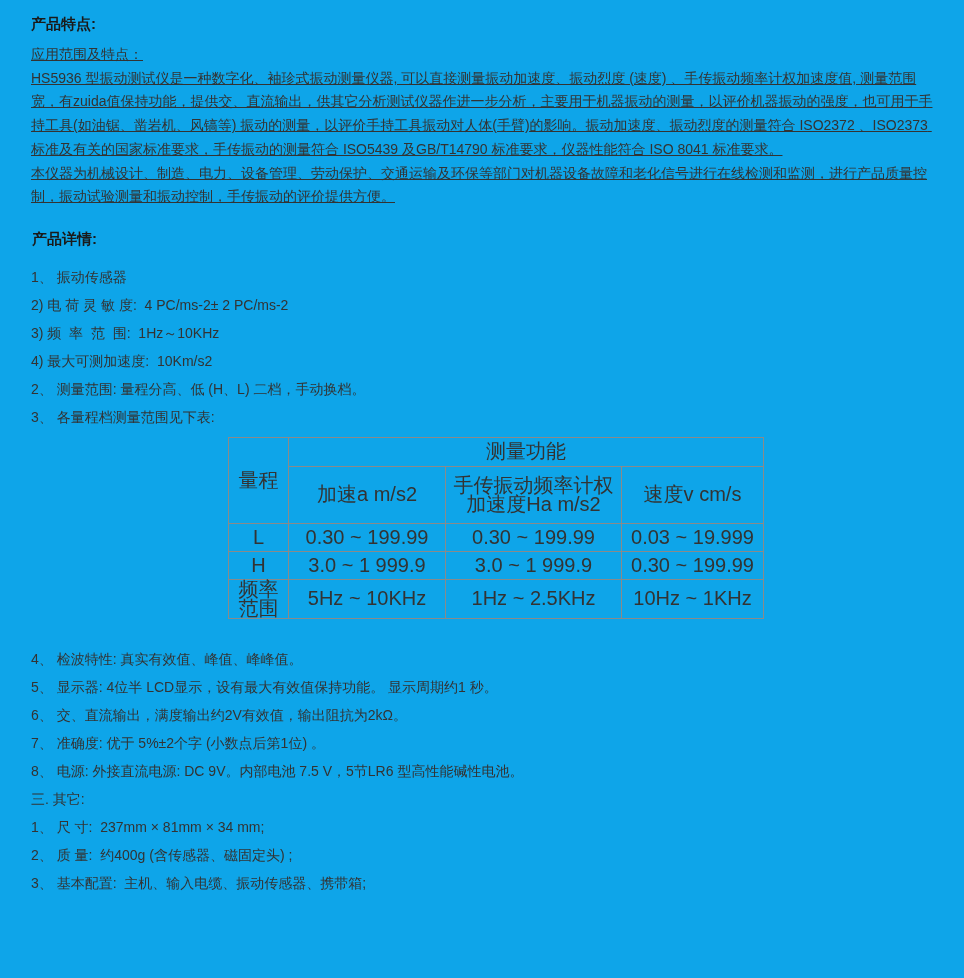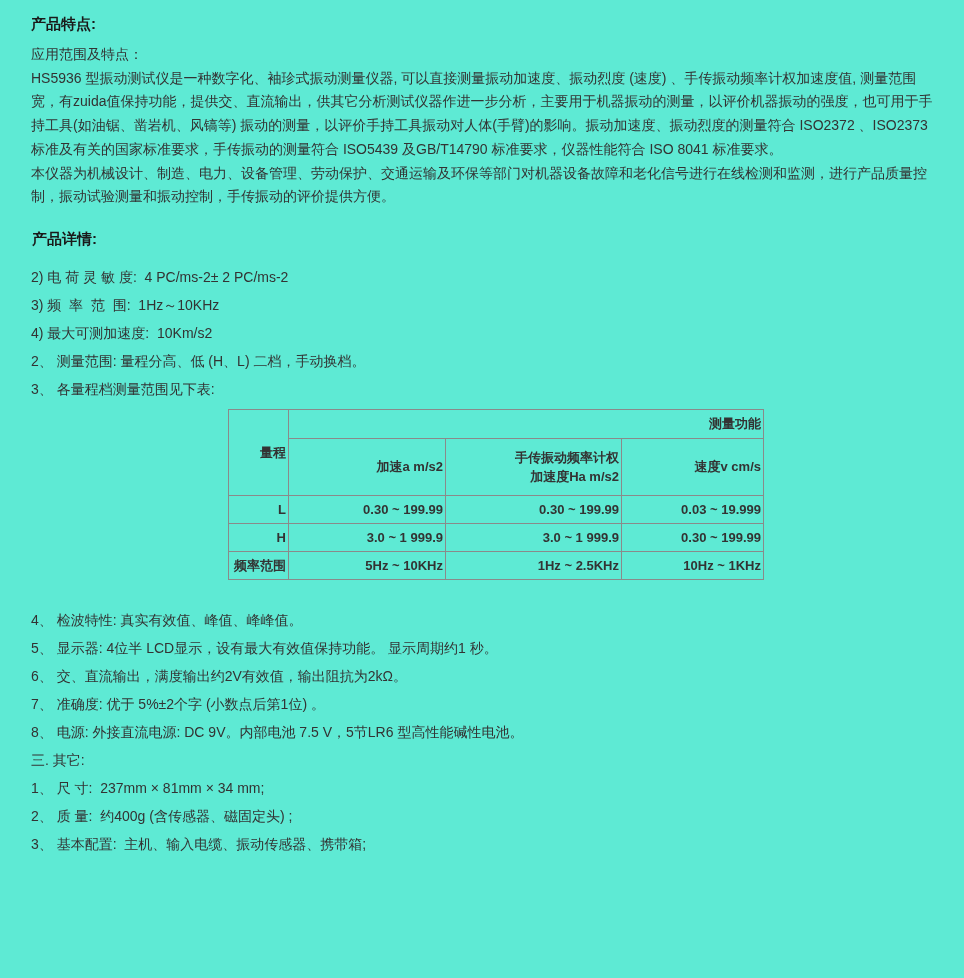--- a/index.html
+++ b/index.html
@@ -7,63 +7,63 @@
     padding: 0;
     background: #ffffff;
     font-family: "Liberation Sans", "DejaVu Sans", sans-serif;
     color: #333333;
   }
   .doc {
     width: 964px;
     min-height: 978px;
     box-sizing: border-box;
     padding: 6px 28px 18px 31px;
-    background: #5eead4;
+    background: #0ea5e9;
   }
   h2.sec-heading {
     font-size: 15px;
     font-weight: 700;
     color: #1a1a1a;
     margin: 8px 0 9px 0;
     line-height: 20px;
   }
   h2.sec-heading.details {
     margin: 20px 0 14px 1px;
   }
   .intro {
     width: 905px;
     font-size: 14px;
     line-height: 23.7px;
+    text-decoration: underline;
   }
   .intro p {
     margin: 0;
     white-space: pre-wrap;
   }
   .specs {
     font-size: 14px;
     line-height: 28px;
   }
   .spec-line {
     margin: 0;
     white-space: pre-wrap;
   }
   table.mtable {
     border-collapse: collapse;
     margin: 6px 0 26px 197px;
     table-layout: fixed;
   }
   table.mtable td {
     border: 1px solid #8a8a8a;
-    font-size: 13px;
+    font-size: 20px;
     color: #333333;
-    text-align: right;
+    text-align: center;
     vertical-align: middle;
     line-height: 19px;
     padding: 0 2px;
-    font-weight: bold;
   }
   td.col-range   { width: 55px; }
   td.col-accel   { width: 152px; }
   td.col-hand    { width: 171px; }
   td.col-vel     { width: 137px; }
   tr.r-group td  { height: 28px; }
   tr.r-subhead td{ height: 56px; }
   tr.r-data td   { height: 27px; }
   td.corner-cell {
     text-align: left;
@@ -80,20 +80,21 @@
   <div class="intro">
     <p>应用范围及特点：</p>
     <p>HS5936 型振动测试仪是一种数字化、袖珍式振动测量仪器, 可以直接测量振动加速度、振动烈度 (速度) 、手传振动频率计权加速度值, 测量范围宽，有zuida值保持功能，提供交、直流输出，供其它分析测试仪器作进一步分析，主要用于机器振动的测量，以评价机器振动的强度，也可用于手持工具(如油锯、凿岩机、风镐等) 振动的测量，以评价手持工具振动对人体(手臂)的影响。振动加速度、振动烈度的测量符合 ISO2372 、ISO2373 标准及有关的国家标准要求，手传振动的测量符合 ISO5439 及GB/T14790 标准要求，仪器性能符合 ISO 8041 标准要求。</p>
     <p>本仪器为机械设计、制造、电力、设备管理、劳动保护、交通运输及环保等部门对机器设备故障和老化信号进行在线检测和监测，进行产品质量控制，振动试验测量和振动控制，手传振动的评价提供方便。</p>
   </div>
 
   <h2 class="sec-heading details">产品详情:</h2>
 
   <div class="specs">
 
+    <p class="spec-line">1、 振动传感器</p>
     <p class="spec-line">2) 电 荷 灵 敏 度:  4 PC/ms-2± 2 PC/ms-2</p>
     <p class="spec-line">3) 频  率  范  围:  1Hz～10KHz</p>
     <p class="spec-line">4) 最大可测加速度:  10Km/s2</p>
     <p class="spec-line">2、 测量范围: 量程分高、低 (H、L) 二档，手动换档。</p>
     <p class="spec-line">3、 各量程档测量范围见下表:</p>
 
     <table class="mtable">
       <tbody>
         <tr class="r-group">
           <td class="col-range corner-cell" rowspan="2">量程</td>

